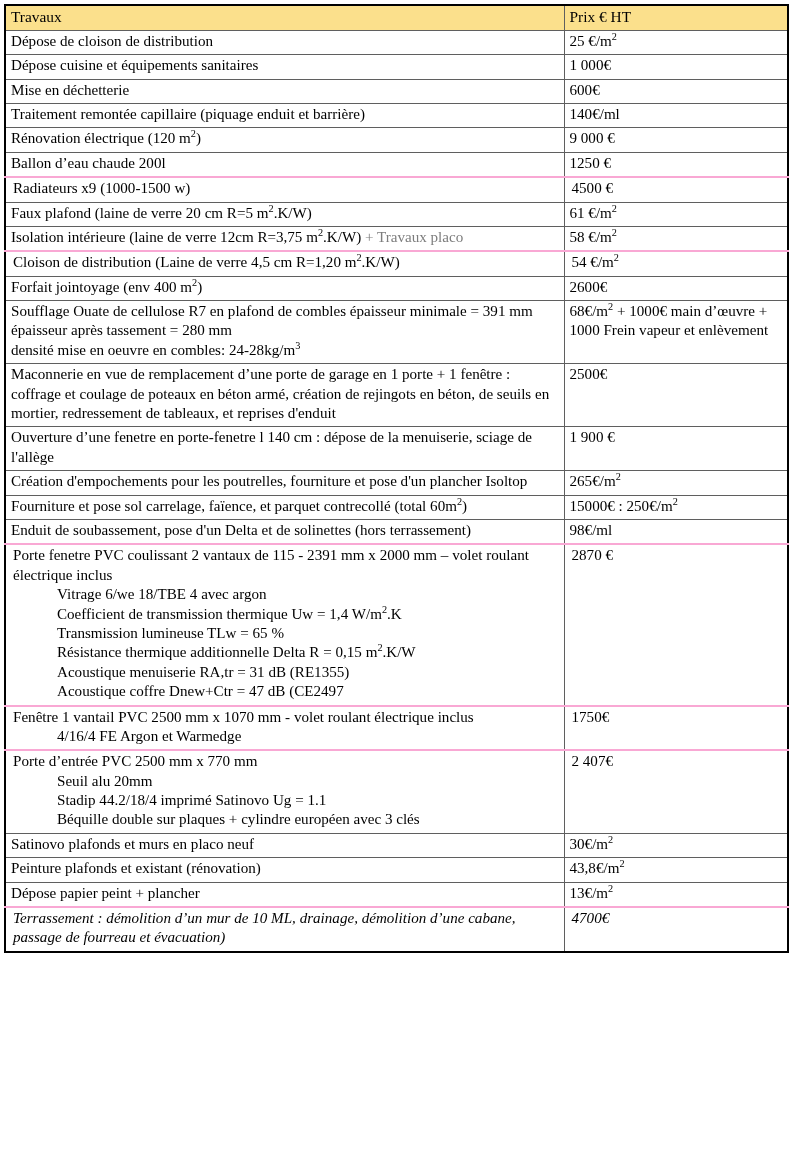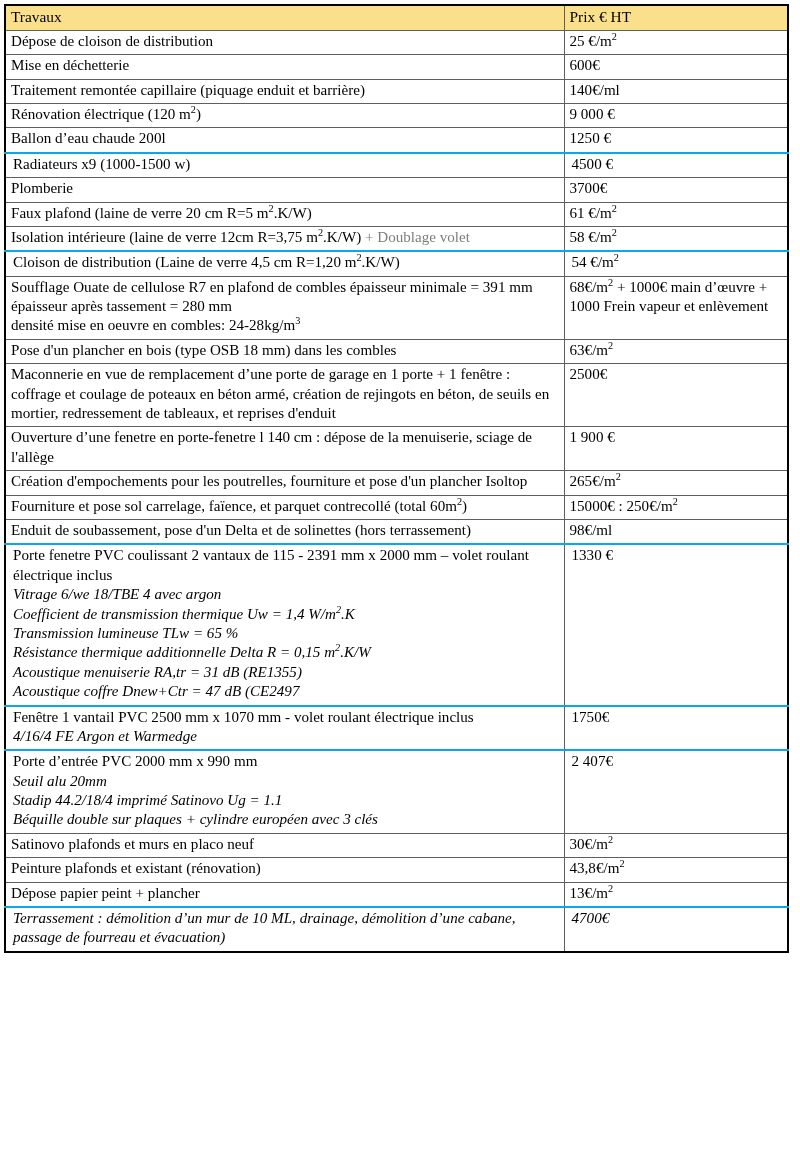--- a/index.html
+++ b/index.html
@@ -52,29 +52,29 @@
     background: #fbe08c;
     font-weight: bold;
     font-size: 15.4px;
     padding-top: 2px;
     padding-bottom: 4px;
     border-bottom: 2px solid #000000;
   }
 
   
   tr.sep-top > td {
-    border-top: 2px solid #0ea5e9;
+    border-top: 2px solid #f9a8d4;
     padding-left: 7px;
   }
 
   .muted {
     color: #7d7d7d;
   }
   .ital {
-    font-style: italic;
+    margin-left: 44px;
   }
   .und {
   }
   sup {
     font-size: 0.68em;
     vertical-align: super;
     line-height: 0;
   }
   .cell-lines > span {
     display: block;
@@ -103,20 +103,24 @@
       </tr>
     </thead>
 
     <tbody>
 
       <tr>
         <td>Dépose de cloison de distribution</td>
         <td>25 €/m<sup>2</sup></td>
       </tr>
 
+      <tr>
+        <td>Dépose cuisine et équipements sanitaires</td>
+        <td>1 000€</td>
+      </tr>
 
       <tr>
         <td>Mise en déchetterie</td>
         <td>600€</td>
       </tr>
 
       <tr>
         <td>Traitement remontée capillaire (piquage enduit et barrière)</td>
         <td>140€/ml</td>
       </tr>
@@ -130,54 +134,50 @@
         <td>Ballon d’eau chaude 200l</td>
         <td>1250 €</td>
       </tr>
 
       <tr class="sep-top">
         <td>Radiateurs x9 (1000-1500 w)</td>
         <td>4500 €</td>
       </tr>
 
 
-      <tr>
-        <td>Plomberie</td>
-        <td>3700€</td>
-      </tr>
 
       <tr>
         <td>Faux plafond (laine de verre 20 cm R=5 m<sup>2</sup>.K/W)</td>
         <td>61 €/m<sup>2</sup></td>
       </tr>
 
       <tr>
-        <td><span>Isolation intérieure (laine de verre 12cm R=3,75 m<sup>2</sup>.K/W) </span><span class="muted">+ Doublage volet</span></td>
+        <td><span>Isolation intérieure (laine de verre 12cm R=3,75 m<sup>2</sup>.K/W) </span><span class="muted">+ Travaux placo</span></td>
         <td>58 €/m<sup>2</sup></td>
       </tr>
 
       <tr class="sep-top">
         <td>Cloison de distribution (Laine de verre 4,5 cm R=1,20 m<sup>2</sup>.K/W)</td>
         <td>54 €/m<sup>2</sup></td>
       </tr>
 
+      <tr>
+        <td>Forfait jointoyage (env 400 m<sup>2</sup>)</td>
+        <td>2600€</td>
+      </tr>
 
       <tr>
         <td class="cell-lines">
           <span>Soufflage Ouate de cellulose R7 en plafond de combles épaisseur minimale = 391 mm</span>
           <span>épaisseur après tassement = 280 mm</span>
           <span>densité mise en oeuvre en combles: 24-28kg/m<sup>3</sup></span>
         </td>
         <td>68€/m<sup>2</sup> + 1000€ main d’œuvre + 1000 Frein vapeur et enlèvement</td>
       </tr>
 
-      <tr>
-        <td>Pose d'un plancher en bois (type OSB 18 mm) dans les combles</td>
-        <td>63€/m<sup>2</sup></td>
-      </tr>
 
       <tr>
         <td><span class="und">Maconnerie</span><span> en vue de remplacement d’une porte de garage en 1 porte + 1 fenêtre : coffrage et coulage de poteaux en béton armé, création de rejingots en béton, de seuils en mortier, redressement de tableaux, et reprises d'enduit</span></td>
         <td>2500€</td>
       </tr>
 
       <tr>
         <td>Ouverture d’une fenetre en porte-fenetre l 140 cm : dépose de la menuiserie, sciage de l'allège</td>
         <td>1 900 €</td>
       </tr>
@@ -200,34 +200,34 @@
       <tr class="sep-top">
         <td class="cell-lines">
           <span>Porte fenetre PVC coulissant 2 vantaux de 115 - 2391 mm x 2000 mm – volet roulant électrique inclus</span>
           <span class="ital">Vitrage 6/we 18/TBE 4 avec argon</span>
           <span class="ital">Coefficient de transmission thermique Uw = 1,4 W/m<sup>2</sup>.K</span>
           <span class="ital">Transmission lumineuse TLw = 65 %</span>
           <span class="ital">Résistance thermique additionnelle Delta R = 0,15 m<sup>2</sup>.K/W</span>
           <span class="ital">Acoustique menuiserie RA,tr = 31 dB (RE1355)</span>
           <span class="ital">Acoustique coffre Dnew+Ctr = 47 dB (CE2497</span>
         </td>
-        <td>1330 €</td>
+        <td>2870 €</td>
       </tr>
 
       <tr class="sep-top">
         <td class="cell-lines">
           <span>Fenêtre 1 vantail PVC 2500 mm x 1070 mm - volet roulant électrique inclus</span>
           <span class="ital"> 4/16/4 FE Argon et Warmedge</span>
         </td>
         <td>1750€</td>
       </tr>
 
       <tr class="sep-top">
         <td class="cell-lines">
-          <span>Porte d’entrée PVC 2000 mm x 990 mm</span>
+          <span>Porte d’entrée PVC 2500 mm x 770 mm</span>
           <span class="ital">Seuil alu 20mm</span>
           <span class="ital">Stadip 44.2/18/4 imprimé Satinovo Ug = 1.1</span>
           <span class="ital">Béquille double sur plaques + cylindre européen avec 3 clés</span>
         </td>
         <td>2 407€</td>
       </tr>
 
 
       <tr>
         <td>Satinovo plafonds et murs en placo neuf</td>

